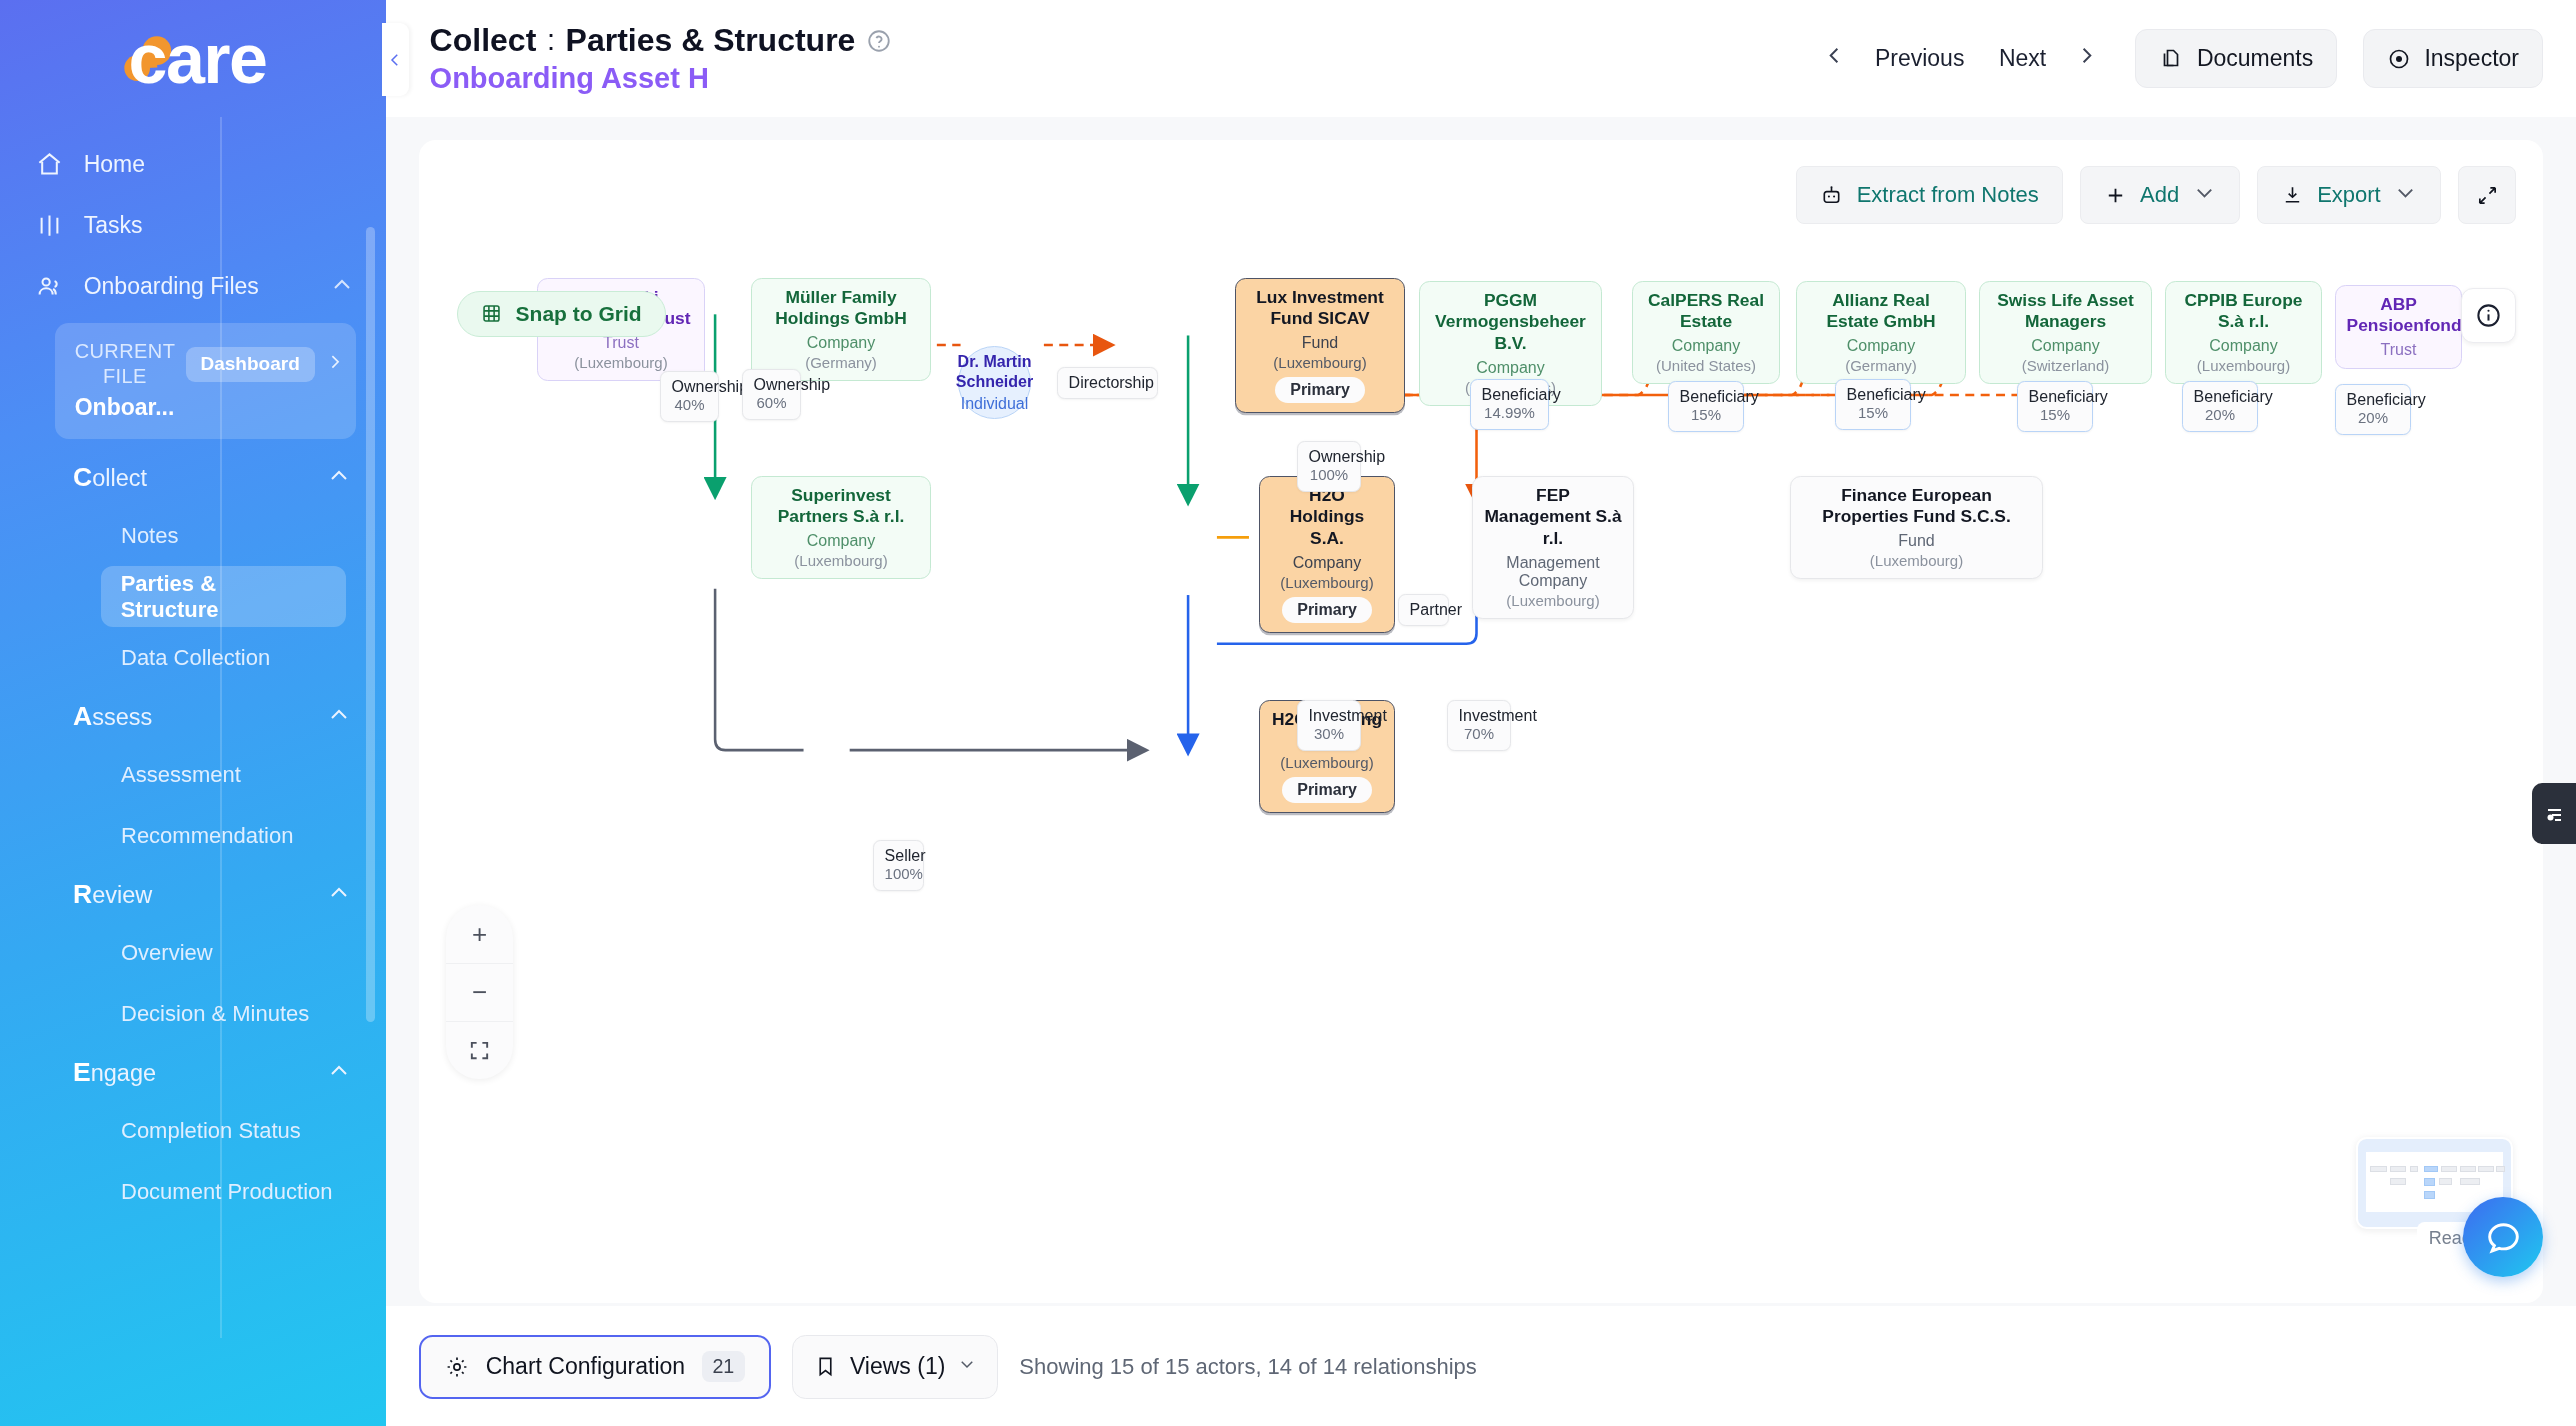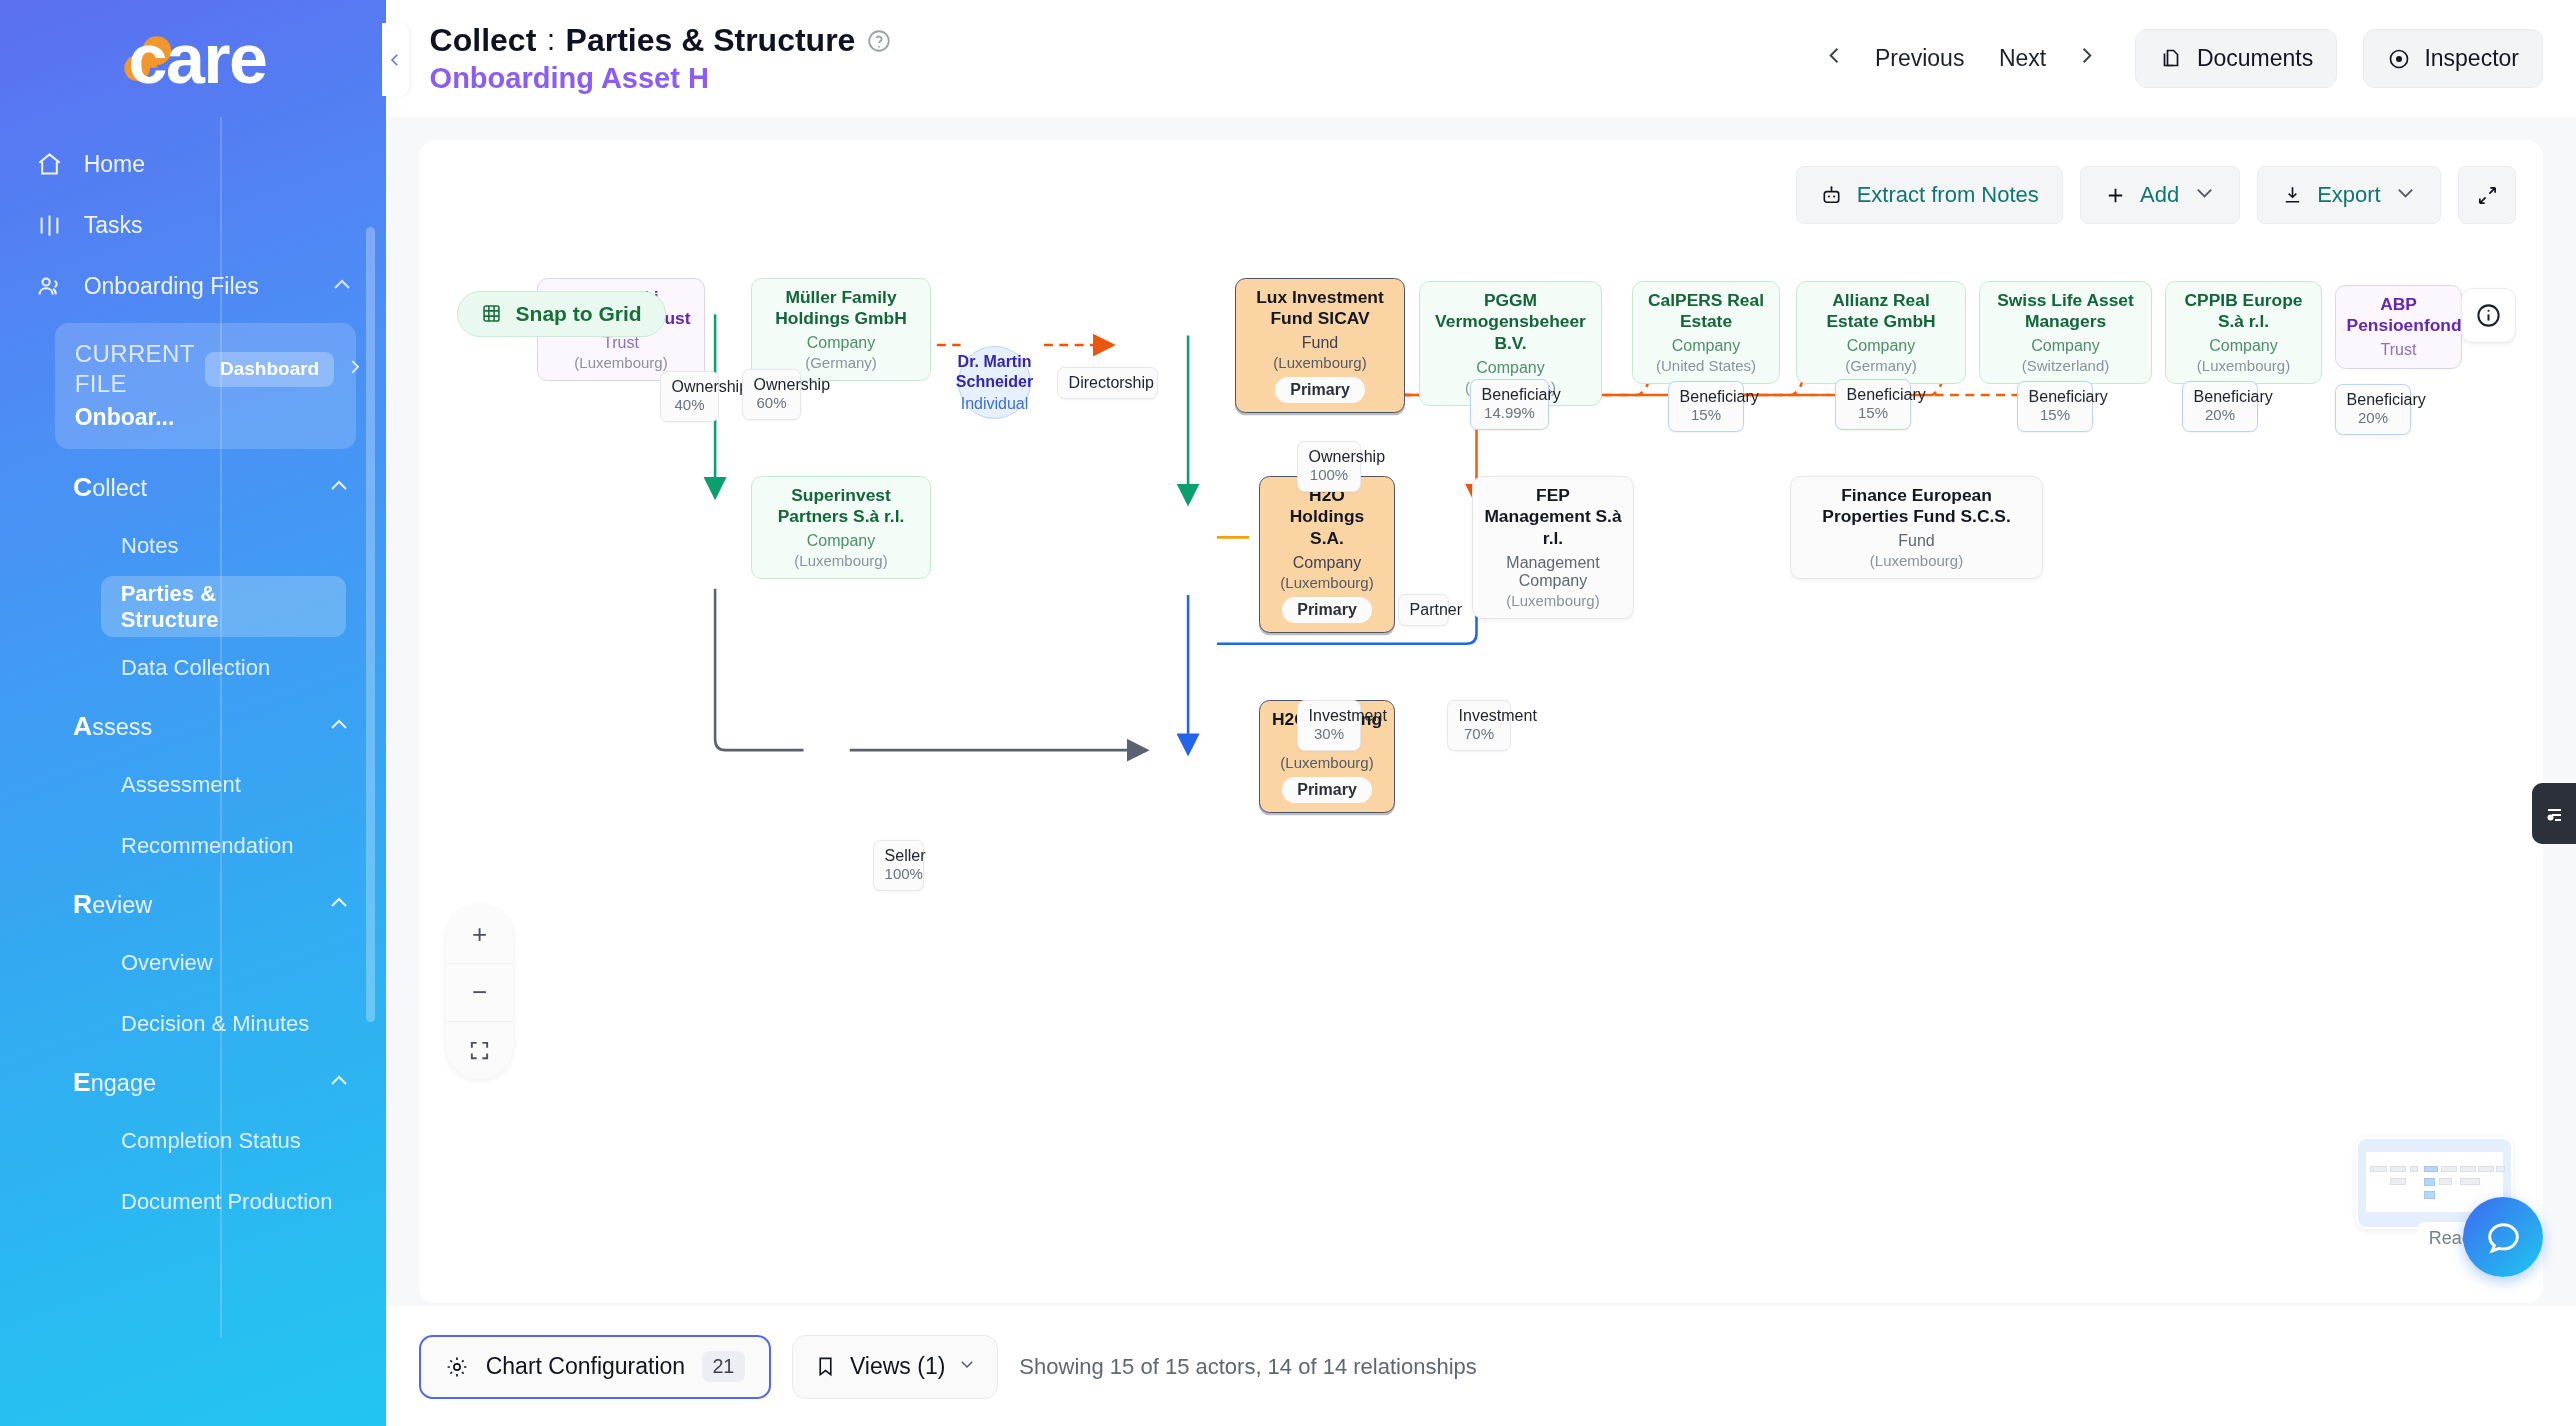--- a/index.html
+++ b/index.html
@@ -50,21 +50,21 @@
     background: rgba(255,255,255,0.22); color: #fff; font-weight: 700;
     border-radius: 12px; margin: 0 39px 0 101px; padding-left: 19.7px;
     width: calc(100% - 141px);
   }
   .current-file {
     margin: 6px 30px 10.6px 55px; background: rgba(255,255,255,0.17);
     border-radius: 13.6px; padding: 16.7px 19.7px 18px 19.7px;
     display: grid; grid-template-columns: 1fr auto auto; grid-template-rows: auto auto;
     column-gap: 10.6px; align-items: center; cursor: pointer;
   }
-  .cf-label { font-size: 24px; color: #dbe9ff; letter-spacing: 0.4px; line-height: 1.25; grid-row: 1; }
+  .cf-label { font-size: 20px; color: #dbe9ff; letter-spacing: 0.4px; line-height: 1.25; grid-row: 1; text-align: center; }
   .cf-badge {
     grid-row: 1; grid-column: 2; background: rgba(255,255,255,0.26); color: #ffffff;
     font-size: 19px; font-weight: 600; padding: 6.8px 15px; border-radius: 9px; white-space: nowrap;
   }
   .cf-chev { grid-row: 1; grid-column: 3; color: #e8f2ff; font-size: 23px; }
   .cf-name { grid-row: 2; grid-column: 1 / span 3; font-size: 23px; font-weight: 700; color: #fff; margin-top: 4.5px; }
   .sb-vline { position:absolute; left: 220px; top: 117px; bottom: 89px; width: 1.5px; background: rgba(255,255,255,0.18); }
   .sb-scrollbar { position:absolute; right: 10.6px; top: 227px; height: 795px; width: 9px; background: rgba(255,255,255,0.28); border-radius: 4.5px; }
   .user-bar {
     height: 89px; border-top: 0.8px solid rgba(255,255,255,0.22);

